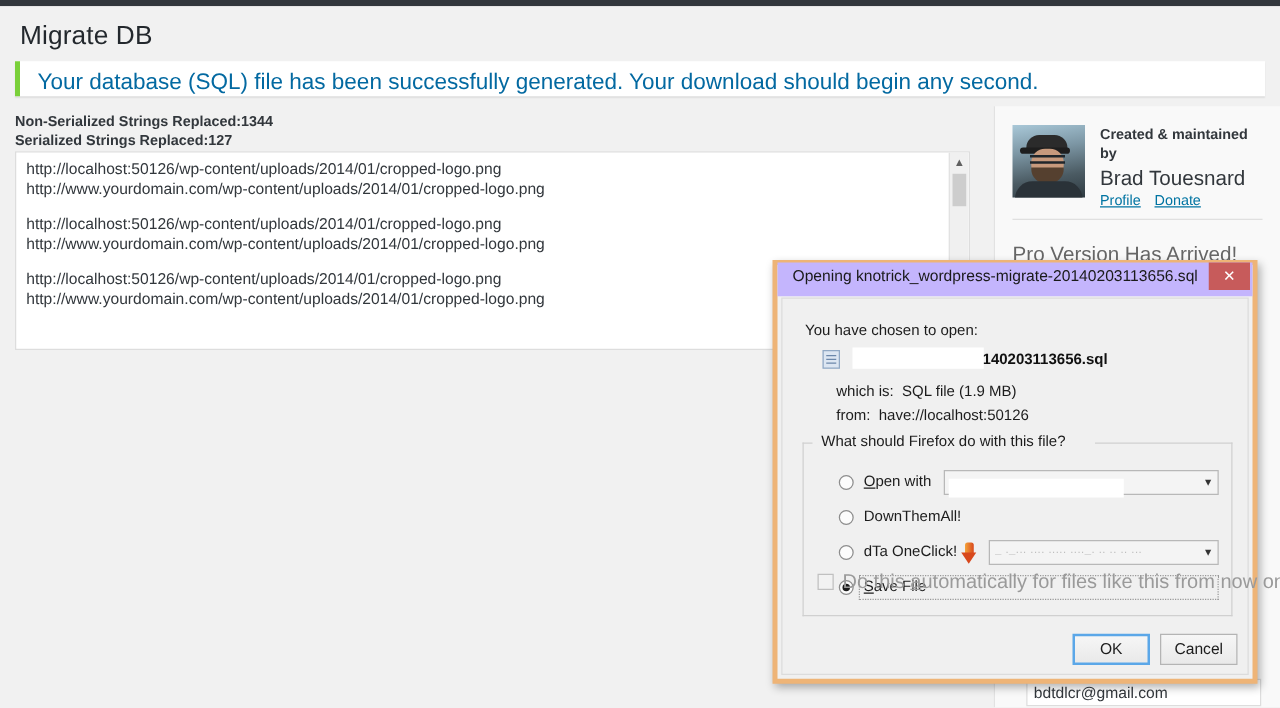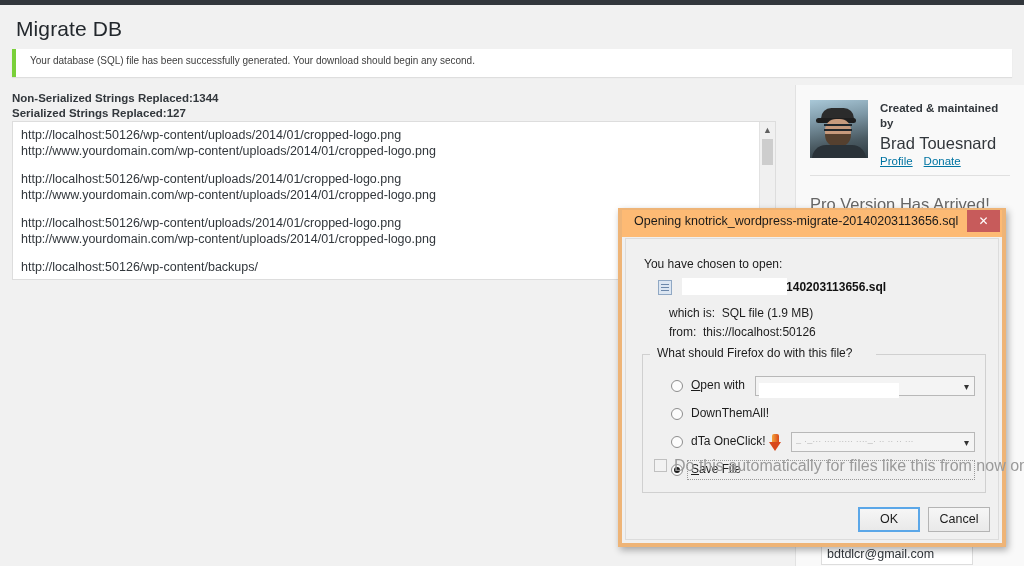--- a/index.html
+++ b/index.html
@@ -57,22 +57,22 @@
     height: 28px;
     background: #ffffff;
     border-left: 4px solid #7ad03a;
     box-shadow: 0 1px 1px 0 rgba(0,0,0,.08);
     box-sizing: border-box;
   }
   .notice-text {
     position: absolute;
     left: 14px;
     top: 6px;
-    font-size: 10px;
-    color: #404040;
+    font-size: 18px;
+    color: #0369a1;
     white-space: nowrap;
   }
 
   
   .counts {
     position: absolute;
     left: 12px;
     top: 86px;
     font-size: 11.5px;
     font-weight: bold;
@@ -244,21 +244,21 @@
     top: 108px;
     font-size: 16.5px;
     color: #666;
     line-height: 22px;
     white-space: nowrap;
   }
   .email-field {
     position: absolute;
     left: 25px;
     top: 458px;
-    width: 152px;
+    width: 188px;
     height: 22px;
     background: #fff;
     border: 1px solid #ddd;
     box-sizing: border-box;
     font-size: 12.5px;
     color: #32373c;
     padding: 3px 5px;
     overflow: hidden;
     white-space: nowrap;
   }
@@ -280,21 +280,21 @@
     width: 380px;
     height: 331px;
     background: #f0f0f0;
     box-sizing: border-box;
   }
   .dlg-title {
     position: absolute;
     left: 0; top: -2px;
     width: 380px;
     height: 27px;
-    background: #fdba74;
+    background: #c4b5fd;
   }
   .dlg-title-text {
     position: absolute;
     left: 12px;
     top: 4px;
     font-size: 12.5px;
     color: #1a1a1a;
     white-space: nowrap;
     font-family: "Liberation Sans", sans-serif;
   }
@@ -601,23 +601,20 @@
       <div class="urlgroup">
         <div class="urlline">http://localhost:50126/wp-content/uploads/2014/01/cropped-logo.png</div>
         <div class="urlline">http://www.yourdomain.com/wp-content/uploads/2014/01/cropped-logo.png</div>
       </div>
 
       <div class="urlgroup">
         <div class="urlline">http://localhost:50126/wp-content/uploads/2014/01/cropped-logo.png</div>
         <div class="urlline">http://www.yourdomain.com/wp-content/uploads/2014/01/cropped-logo.png</div>
       </div>
 
-      <div class="urlgroup">
-        <div class="urlline">http://localhost:50126/wp-content/backups/</div>
-      </div>
 
     </div>
     <div class="sbar">
       <div class="sbar-up">▲</div>
       <div class="sbar-thumb"></div>
     </div>
   </div>
 
   <div class="sidebar">
     <div class="side-card">
@@ -662,21 +659,21 @@
           <div class="file-redact"></div>
         </div>
 
         <div class="which-is">
           <span>which is:</span>
           &nbsp;<span>SQL file (1.9 MB)</span>
         </div>
 
         <div class="from-line">
           <span>from:</span>
-          &nbsp;<span>this://localhost:50126</span>
+          &nbsp;<span>have://localhost:50126</span>
         </div>
 
         <div class="groupbox">
           <div class="group-legend">What should Firefox do with this file?</div>
 
           <div class="opt-row" style="top:22px;">
             <div class="radio"></div>
             <div class="opt-label"><span class="u">O</span>pen with</div>
             <div class="combo" style="left:112px;width:220px;">
               <div class="ghost">· · · · ·   ·  · ·  ·   ·· ·</div>

